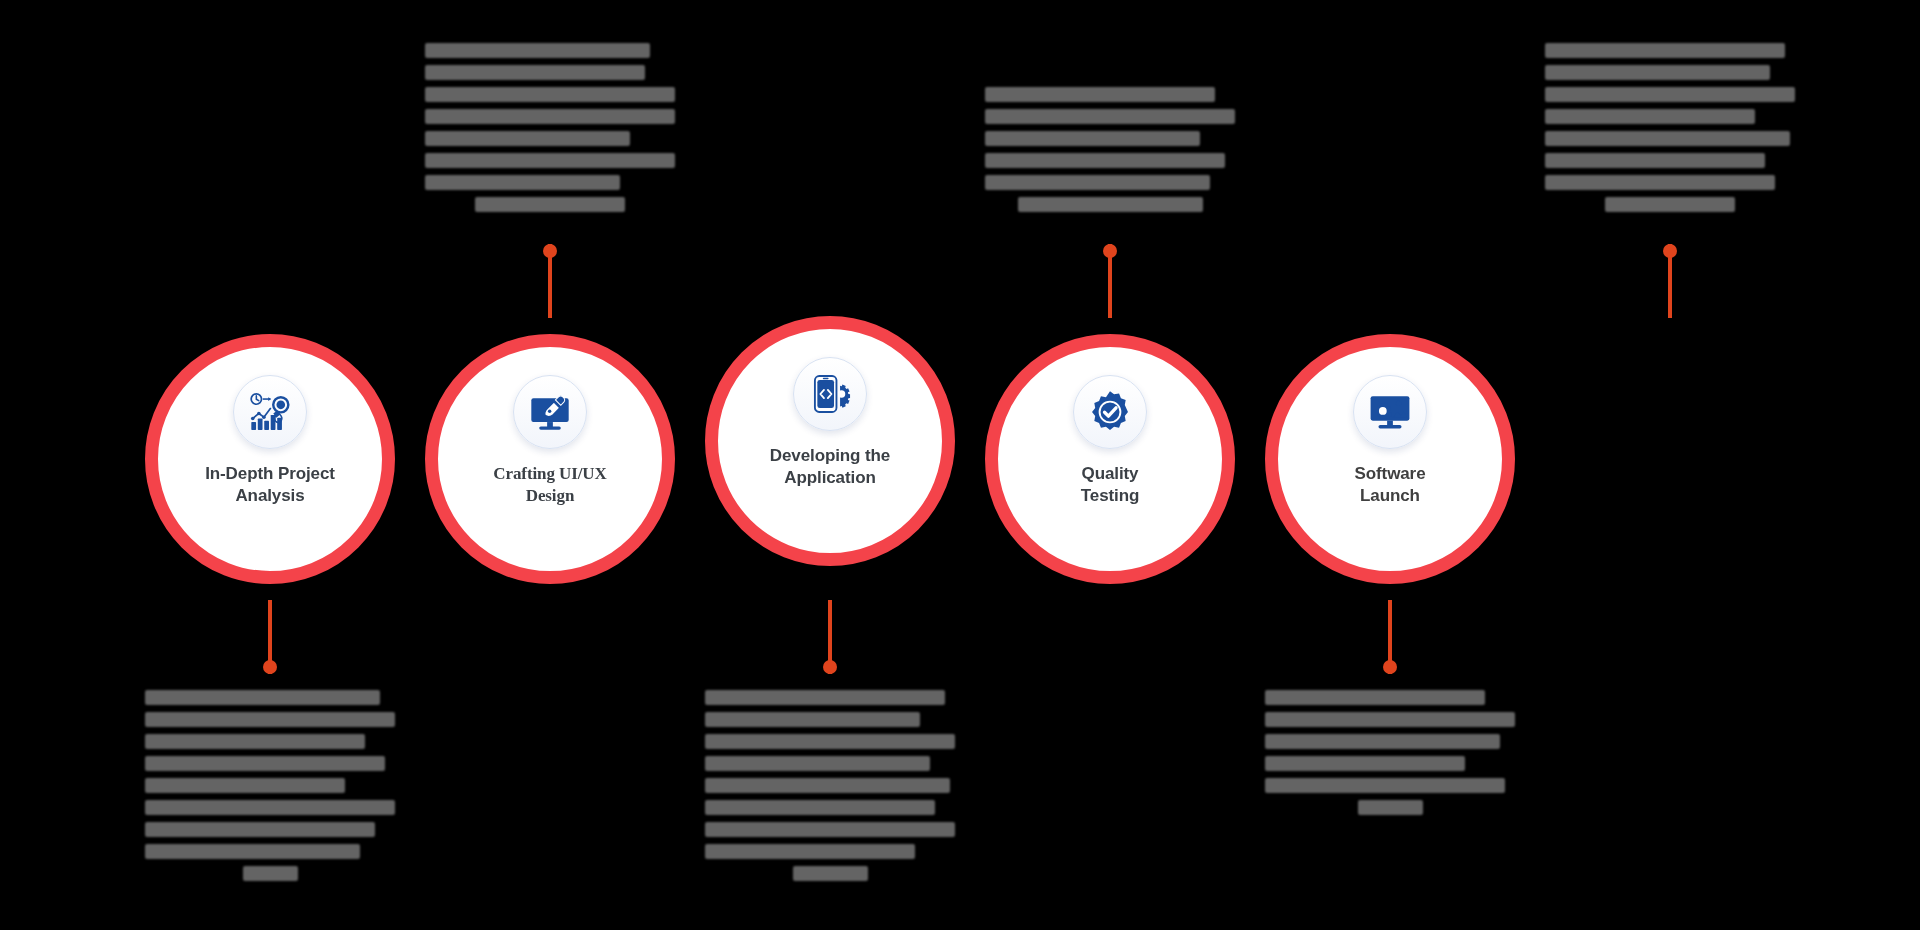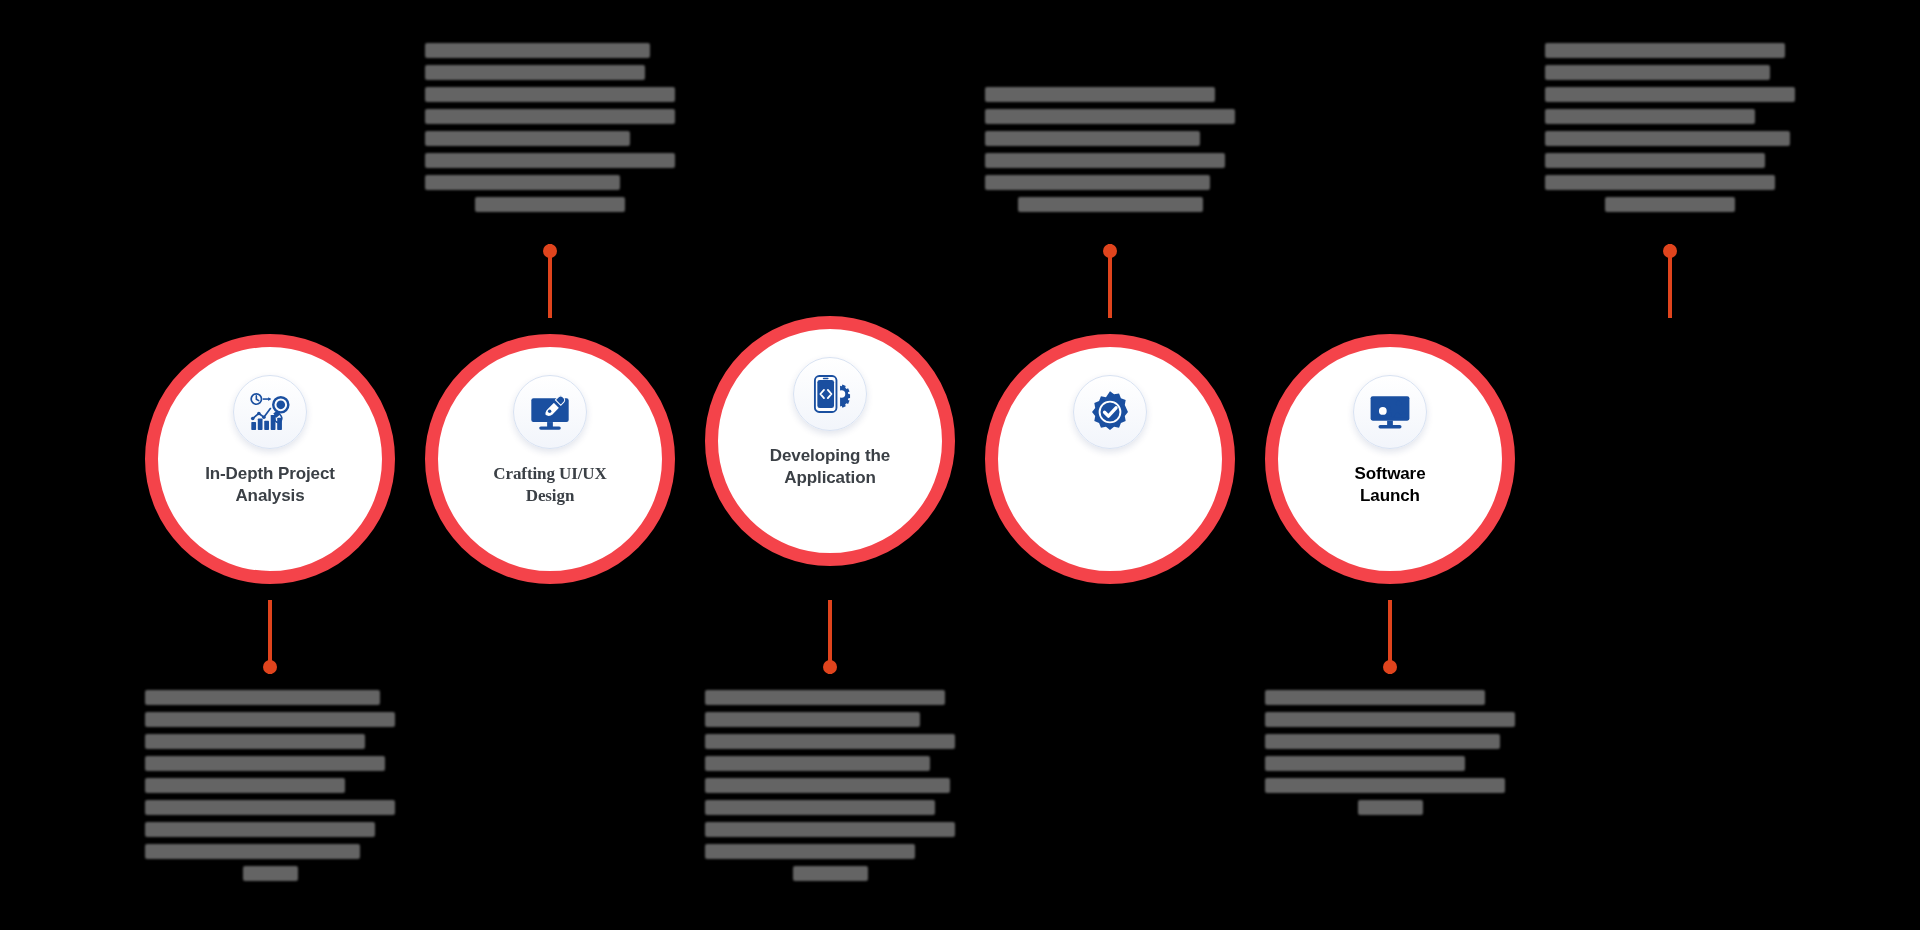--- a/index.html
+++ b/index.html
@@ -246,20 +246,21 @@
         <div class="circle-ring" style="border-color: rgb(244, 67, 74);">
           <div class="icon-badge">
     <svg width="46" height="46" viewBox="0 0 64 64">
       <g fill="#1a4fa0">
         <path d="M32 3l5.6 4.4 7-1.2 2.6 6.6 6.6 2.6-1.2 7L57 32l-4.4 5.6 1.2 7-6.6 2.6-2.6 6.6-7-1.2L32 57l-5.6-4.4-7 1.2-2.6-6.6-6.6-2.6 1.2-7L7 32l4.4-5.6-1.2-7 6.6-2.6 2.6-6.6 7 1.2z"></path>
         <circle cx="32" cy="32" r="14.5" fill="none" stroke="#ffffff" stroke-width="2.6"></circle>
         <path d="M24.4 32.4l5.4 5.4 10.6-11.6" fill="none" stroke="#ffffff" stroke-width="4.6" stroke-linecap="round" stroke-linejoin="round"></path>
       </g>
     </svg>
           </div>
+          <div class="circle-label" style="color: rgb(59, 64, 70);">Quality<br>Testing</div>
         </div>
       </div>
       <div class="connector up" style="top: 244px; height: 74px;">
         <div class="line" style="background: rgb(224, 68, 29);"></div>
         <div class="dot" style="background: rgb(224, 68, 29);"></div>
       </div>
       <div class="desc" style="top: 87px;">
         <div class="ln" style="width: 92%; background: rgb(109, 109, 109);"></div>
         <div class="ln" style="width: 100%; background: rgb(109, 109, 109);"></div>
         <div class="ln" style="width: 86%; background: rgb(109, 109, 109);"></div>
@@ -277,21 +278,21 @@
         <path d="M5 13a3 3 0 013-3h48a3 3 0 013 3v28a3 3 0 01-3 3H8a3 3 0 01-3-3z"></path>
         <rect x="28" y="44" width="8" height="7"></rect>
         <rect x="16" y="50" width="32" height="4.8" rx="2.4"></rect>
         <path d="M22 20.5l2.6.7 1-2.5 4.8 2-1 2.5 1.9 1.9 2.5-1 2 4.8-2.5 1 .7 2.6 2.6.6v5.2l-2.6.6-.7 2.6h-13l-.7-2.6-2.6-.6v-5.2l2.6-.6.7-2.6-2.5-1 2-4.8 2.5 1 1.9-1.9-1-2.5 4.8-2z" transform="translate(-2 0)"></path>
         <circle cx="22" cy="30.5" r="5.4" fill="#ffffff"></circle>
         <circle cx="44" cy="20" r="3.8"></circle>
         <path d="M36 40l6-8 5 5 4-5.4 6 8.4z"></path>
       </g>
     </svg>
           </div>
-          <div class="circle-label" style="color: #000000;">Software<br>Launch</div>
+          <div class="circle-label" style="color: #404040;">Software<br>Launch</div>
         </div>
       </div>
       <div class="connector down" style="top: 600px; height: 74px;">
         <div class="line" style="background: rgb(224, 68, 29);"></div>
         <div class="dot" style="background: rgb(224, 68, 29);"></div>
       </div>
       <div class="desc" style="top: 690px;">
         <div class="ln" style="width: 88%; background: rgb(109, 109, 109);"></div>
         <div class="ln" style="width: 100%; background: rgb(109, 109, 109);"></div>
         <div class="ln" style="width: 94%; background: rgb(109, 109, 109);"></div>

